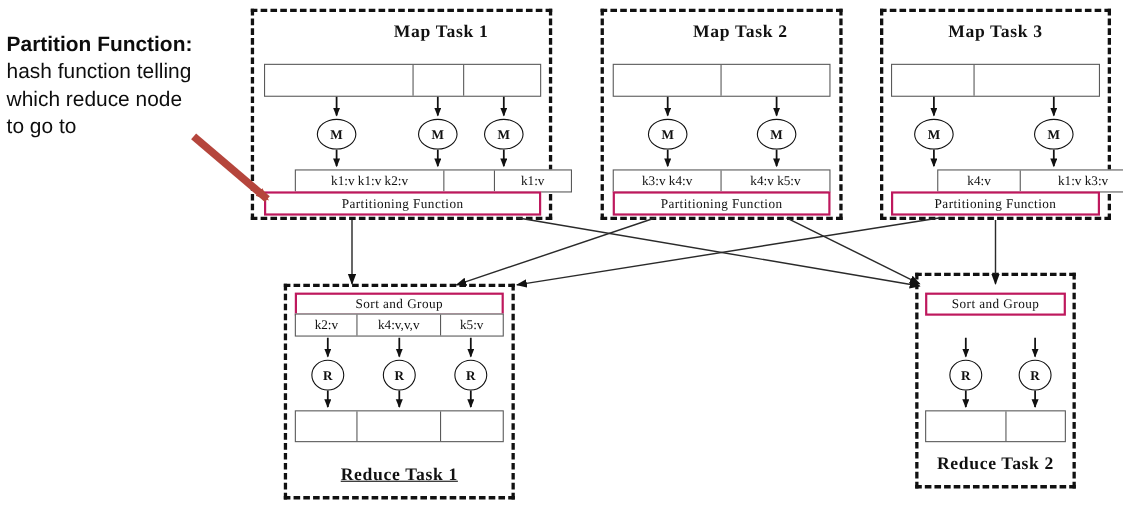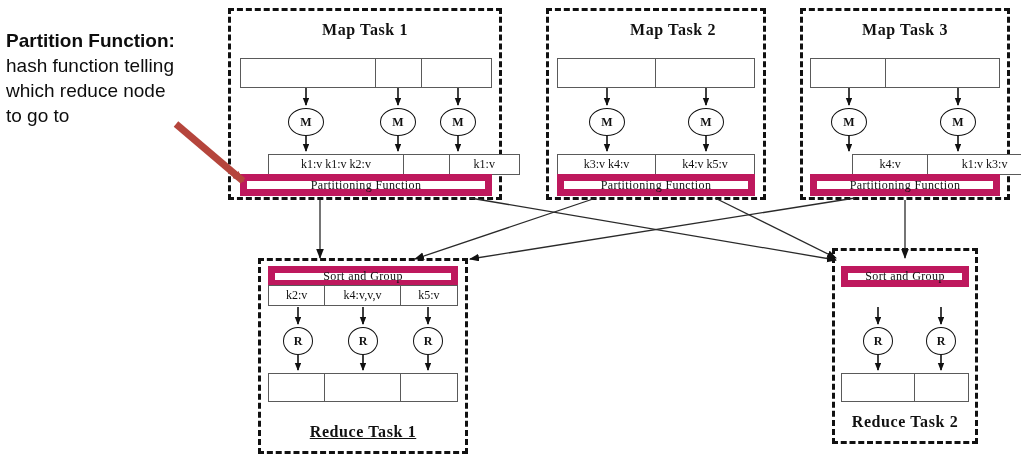--- a/index.html
+++ b/index.html
@@ -64,21 +64,21 @@
     font-family: "Liberation Serif", serif;
     font-size: 12px;
     color: #111111;
     white-space: nowrap;
     overflow: hidden;
   }
   .strip .cell:last-child { border-right: none; }
 
   .band {
     position: absolute;
-    border: 7px solid #be185d;
+    border: 2px solid #be185d;
     box-sizing: border-box;
     background: #ffffff;
     display: flex;
     align-items: center;
     justify-content: center;
     font-family: "Liberation Serif", serif;
     font-size: 12px;
     letter-spacing: 0.4px;
     color: #111111;
     white-space: nowrap;
@@ -113,21 +113,21 @@
 </head>
 <body>
 
 <div id="canvas">
 
   <div id="annotation">
     <span class="bold">Partition Function:</span><span> hash function telling which reduce node to go to</span>
   </div>
 
   <div class="task-box" style="left:228px; top:8px; width:274px; height:192px;">
-    <div class="task-title" style="top:10px;">Map Task 1</div>
+    <div class="task-title" style="top:10px;padding-left:36px;">Map Task 1</div>
   </div>
 
   <div class="strip" style="left:240px; top:58px; width:252px; height:30px;">
     <div class="cell" style="width:136px;"></div>
     <div class="cell" style="width:46px;"></div>
     <div class="cell" style="width:70px;"></div>
   </div>
 
   <div class="node" style="left:288px; top:108px; width:36px; height:28px;">M</div>
   <div class="node" style="left:380px; top:108px; width:36px; height:28px;">M</div>

